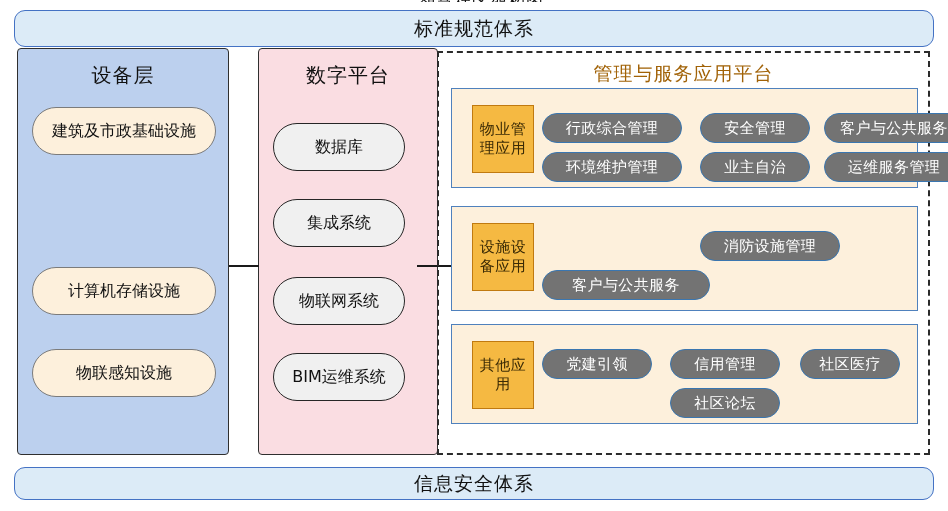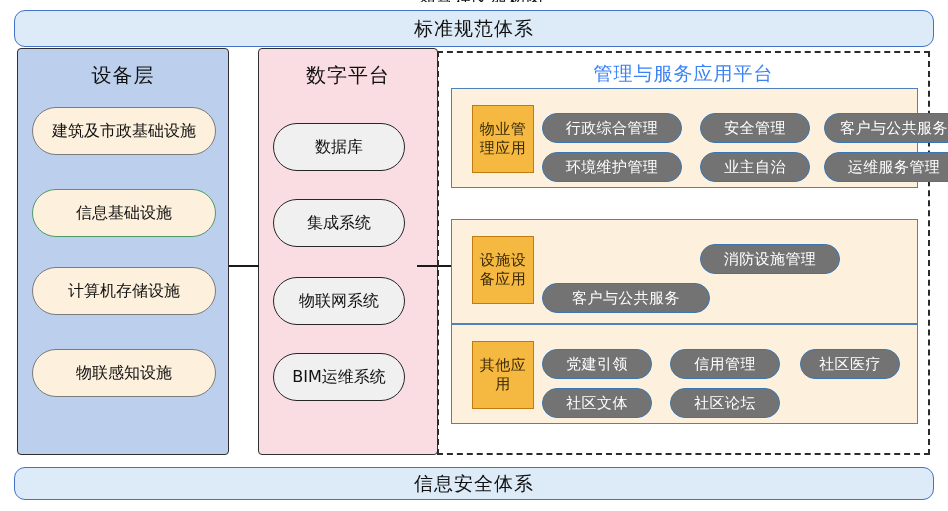--- a/index.html
+++ b/index.html
@@ -75,21 +75,21 @@
   }
 
   
   #apps-outer{
     position:absolute;left:437px;top:51px;width:493px;height:404px;
     border:2px dashed #2b2b2b;
     box-sizing:border-box;
   }
   #apps-title{
     position:absolute;left:0;right:0;top:8px;text-align:center;
-    font-size:19px;color:#3b82f6;letter-spacing:1px;
+    font-size:19px;color:#a16207;letter-spacing:1px;
   }
 
   .app-panel{
     position:absolute;left:12px;width:467px;
     background:#fdf0dc;
     border:1.5px solid #4f81bd;
     box-sizing:border-box;
   }
 
   .app-label{
@@ -120,21 +120,20 @@
 
 <div id="stage">
 
   <div class="top-clip">智慧社区架构图</div>
 
   <div class="banner" id="banner-top">标准规范体系</div>
 
   <div class="layer" id="layer-device">
     <div class="layer-title">设备层</div>
   <div class="item item-device" style="top: 58px;">建筑及市政基础设施</div>
-      <div class="item item-device accent" style="top: 140px;">信息基础设施</div>
       <div class="item item-device" style="top: 218px;">计算机存储设施</div>
       <div class="item item-device" style="top: 300px;">物联感知设施</div>
     </div>
 
   <div class="layer" id="layer-platform">
     <div class="layer-title">数字平台</div>
   <div class="item item-platform" style="top: 74px;">数据库</div>
       <div class="item item-platform" style="top: 150px;">集成系统</div>
       <div class="item item-platform" style="top: 228px;">物联网系统</div>
       <div class="item item-platform" style="top: 304px;">BIM运维系统</div>
@@ -147,29 +146,28 @@
     <div id="apps-title">管理与服务应用平台</div>
   <div class="app-panel" style="top: 35px; height: 100px; padding-left: 8px;">
         <div class="app-label" style="left: 20px; top: 16px; width: 62px; height: 68px;">物业管理应用</div>
         <div class="pill" style="left: 90px; top: 24px; width: 140px; height: 30px;">行政综合管理</div>
         <div class="pill" style="left: 248px; top: 24px; width: 110px; height: 30px;">安全管理</div>
         <div class="pill" style="left: 372px; top: 24px; width: 140px; height: 30px;">客户与公共服务</div>
         <div class="pill" style="left: 90px; top: 63px; width: 140px; height: 30px;">环境维护管理</div>
         <div class="pill" style="left: 248px; top: 63px; width: 110px; height: 30px;">业主自治</div>
         <div class="pill" style="left: 372px; top: 63px; width: 140px; height: 30px;">运维服务管理</div>
       </div>
-      <div class="app-panel" style="top: 166px; height: 105px;">
+      <div class="app-panel" style="top: 153px; height: 105px;">
         <div class="app-label" style="left: 20px; top: 16px; width: 62px; height: 68px;">设施设备应用</div>
         <div class="pill" style="left: 248px; top: 24px; width: 140px; height: 30px;">消防设施管理</div>
         <div class="pill" style="left: 90px; top: 63px; width: 168px; height: 30px;">客户与公共服务</div>
       </div>
       <div class="app-panel" style="top: 271px; height: 100px;">
         <div class="app-label" style="left: 20px; top: 16px; width: 62px; height: 68px;">其他应用</div>
         <div class="pill" style="left: 218px; top: 24px; width: 110px; height: 30px;">信用管理</div>
         <div class="pill" style="left: 90px; top: 24px; width: 110px; height: 30px;">党建引领</div>
         <div class="pill" style="left: 348px; top: 24px; width: 100px; height: 30px;">社区医疗</div>
-        <div class="pill" style="left: 90px; top: 63px; width: 110px; height: 30px;">社区文体</div>
         <div class="pill" style="left: 218px; top: 63px; width: 110px; height: 30px;">社区论坛</div>
       </div>
     </div>
 
 <div class="banner" id="banner-bottom">信息安全体系</div>
   </div>
 
 </body></html>

